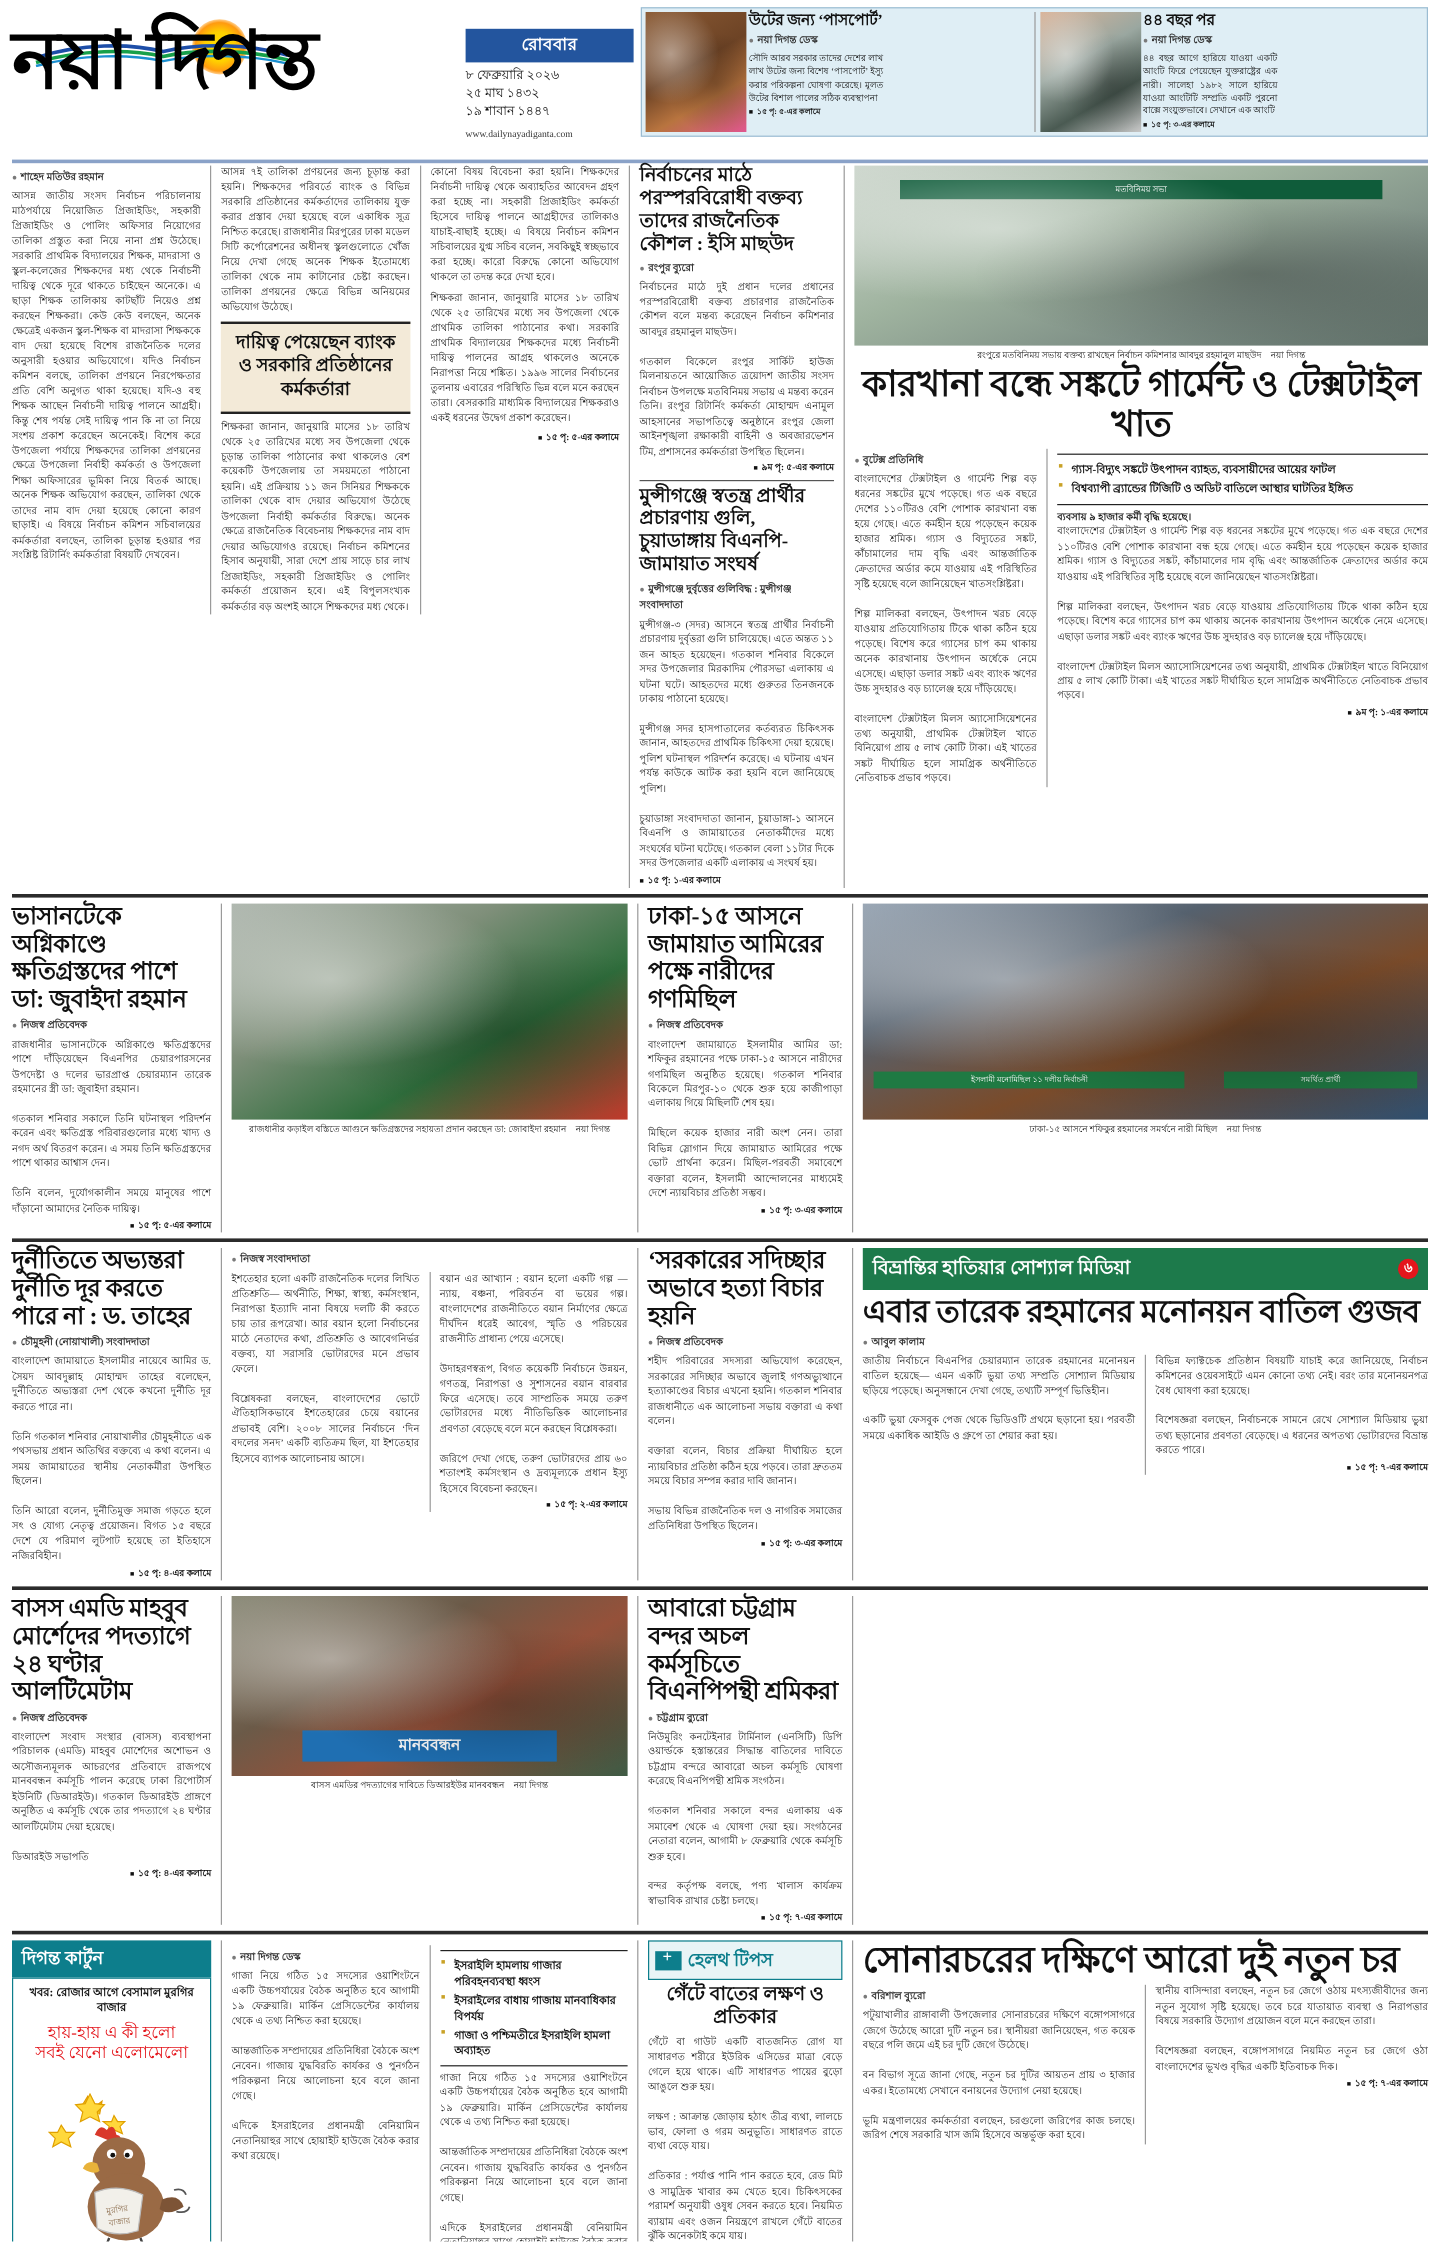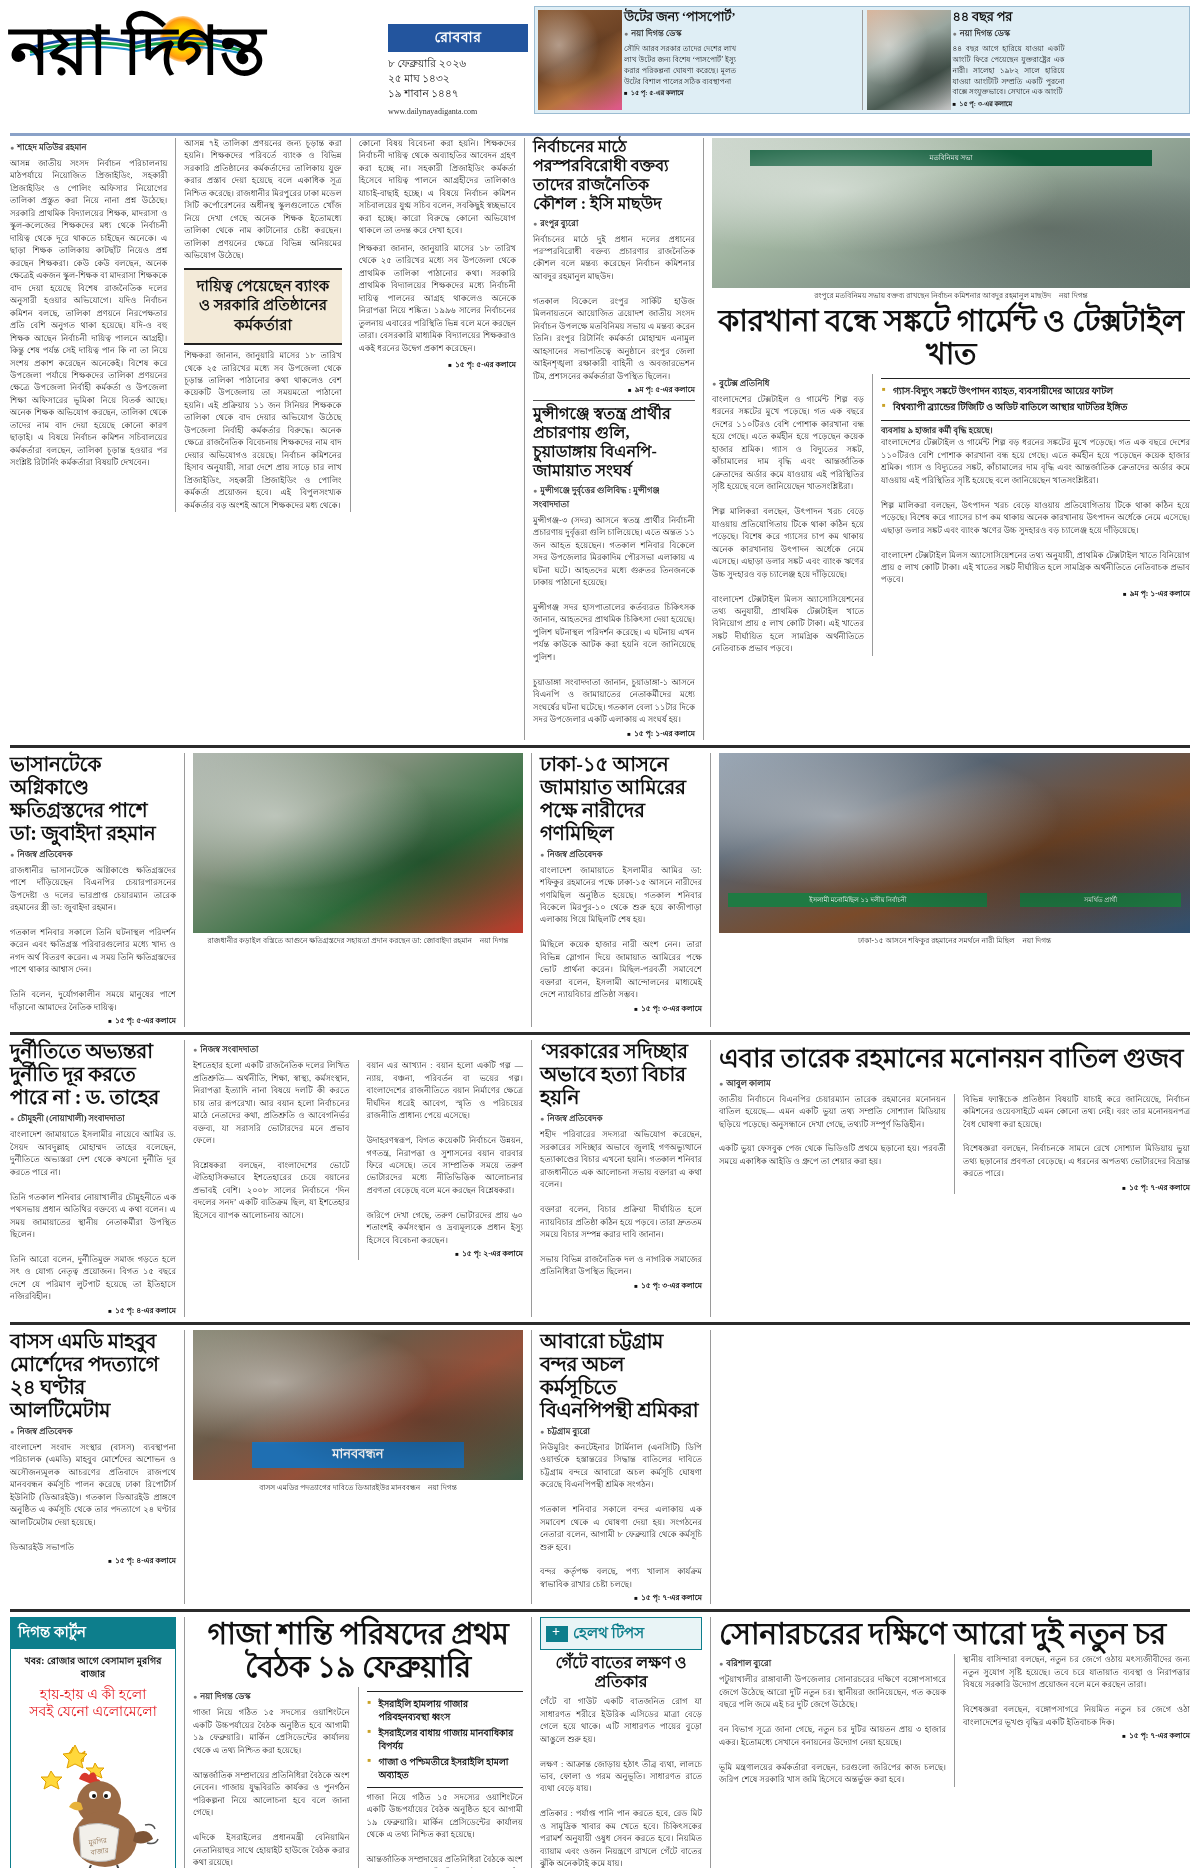--- a/index.html
+++ b/index.html
@@ -190,21 +190,21 @@
 
       <div class="hr-thin"></div>
 
       <div class="h-sm">মুন্সীগঞ্জে স্বতন্ত্র প্রার্থীর প্রচারণায় গুলি, চুয়াডাঙ্গায় বিএনপি-জামায়াত সংঘর্ষ</div>
       <div class="byline">মুন্সীগঞ্জে দুর্বৃত্তের গুলিবিদ্ধ : মুন্সীগঞ্জ সংবাদদাতা</div>
       <div class="body-text" style="white-space:pre-line">মুন্সীগঞ্জ-৩ (সদর) আসনে স্বতন্ত্র প্রার্থীর নির্বাচনী প্রচারণায় দুর্বৃত্তরা গুলি চালিয়েছে। এতে অন্তত ১১ জন আহত হয়েছেন। গতকাল শনিবার বিকেলে সদর উপজেলার মিরকাদিম পৌরসভা এলাকায় এ ঘটনা ঘটে। আহতদের মধ্যে গুরুতর তিনজনকে ঢাকায় পাঠানো হয়েছে।
 
 মুন্সীগঞ্জ সদর হাসপাতালের কর্তব্যরত চিকিৎসক জানান, আহতদের প্রাথমিক চিকিৎসা দেয়া হয়েছে। পুলিশ ঘটনাস্থল পরিদর্শন করেছে। এ ঘটনায় এখন পর্যন্ত কাউকে আটক করা হয়নি বলে জানিয়েছে পুলিশ।
 
 চুয়াডাঙ্গা সংবাদদাতা জানান, চুয়াডাঙ্গা-১ আসনে বিএনপি ও জামায়াতের নেতাকর্মীদের মধ্যে সংঘর্ষের ঘটনা ঘটেছে। গতকাল বেলা ১১টার দিকে সদর উপজেলার একটি এলাকায় এ সংঘর্ষ হয়।</div>
-      <div class="jump" style="text-align:right">১৫ পৃ: ১-এর কলামে</div>
+      <div class="jump" style="text-align:left">১৫ পৃ: ১-এর কলামে</div>
     </div>
 
     <div class="sep"></div>
 
     <div style="flex:1">
       <div class="photo" style="height:150px; position:relative;">
         <div style="position:absolute;left:8%;top:8%;width:84%;height:16px;background:#0f5c3a;color:#fff;font-size:7px;display:flex;align-items:center;justify-content:center;">মতবিনিময় সভা</div>
       </div>
       <div class="cap">
         <span>রংপুরে মতবিনিময় সভায় বক্তব্য রাখছেন নির্বাচন কমিশনার আবদুর রহমানুল মাছউদ</span>
@@ -336,20 +336,24 @@
 
 বক্তারা বলেন, বিচার প্রক্রিয়া দীর্ঘায়িত হলে ন্যায়বিচার প্রতিষ্ঠা কঠিন হয়ে পড়বে। তারা দ্রুততম সময়ে বিচার সম্পন্ন করার দাবি জানান।
 
 সভায় বিভিন্ন রাজনৈতিক দল ও নাগরিক সমাজের প্রতিনিধিরা উপস্থিত ছিলেন।</div>
       <div class="jump" style="text-align:right">১৫ পৃ: ৩-এর কলামে</div>
     </div>
 
     <div class="sep"></div>
 
     <div style="flex:1">
+      <div class="grn-band">
+        <span>বিভ্রান্তির হাতিয়ার সোশ্যাল মিডিয়া</span>
+        <span class="grn-num">৬</span>
+      </div>
       <div class="h-lg" style="margin-top:4px">এবার তারেক রহমানের মনোনয়ন বাতিল গুজব</div>
       <div class="byline">আবুল কালাম</div>
       <div style="display:flex; gap:8px;">
         <div style="flex:1">
           <div class="body-text" style="white-space:pre-line">জাতীয় নির্বাচনে বিএনপির চেয়ারম্যান তারেক রহমানের মনোনয়ন বাতিল হয়েছে— এমন একটি ভুয়া তথ্য সম্প্রতি সোশ্যাল মিডিয়ায় ছড়িয়ে পড়েছে। অনুসন্ধানে দেখা গেছে, তথ্যটি সম্পূর্ণ ভিত্তিহীন।
 
 একটি ভুয়া ফেসবুক পেজ থেকে ভিডিওটি প্রথমে ছড়ানো হয়। পরবর্তী সময়ে একাধিক আইডি ও গ্রুপে তা শেয়ার করা হয়।</div>
         </div>
         <div class="sep"></div>
         <div style="flex:1">
@@ -440,21 +444,20 @@
             <path d="M128 98 q8 -2 10 4 M130 116 q9 2 11 -4" stroke="#555" stroke-width="1.5" fill="none"></path>
             <path d="M74 138 l-4 10 l12 0 M100 138 l4 10 l-12 0" stroke="#444" stroke-width="2" fill="none"></path>
           </g>
         </svg>
       </div>
     </div>
 
     <div class="sep"></div>
 
     <div style="width:330px">
-      <div class="h-xl" style="text-align:center">গাজা শান্তি পরিষদের প্রথম বৈঠক ১৯ ফেব্রুয়ারি</div>
       <div style="display:flex; gap:8px; margin-top:4px;">
         <div style="flex:1">
           <div class="byline">নয়া দিগন্ত ডেস্ক</div>
           <div class="body-text" style="white-space:pre-line">গাজা নিয়ে গঠিত ১৫ সদস্যের ওয়াশিংটনে একটি উচ্চপর্যায়ের বৈঠক অনুষ্ঠিত হবে আগামী ১৯ ফেব্রুয়ারি। মার্কিন প্রেসিডেন্টের কার্যালয় থেকে এ তথ্য নিশ্চিত করা হয়েছে।
 
 আন্তর্জাতিক সম্প্রদায়ের প্রতিনিধিরা বৈঠকে অংশ নেবেন। গাজায় যুদ্ধবিরতি কার্যকর ও পুনর্গঠন পরিকল্পনা নিয়ে আলোচনা হবে বলে জানা গেছে।
 
 এদিকে ইসরাইলের প্রধানমন্ত্রী বেনিয়ামিন নেতানিয়াহুর সাথে হোয়াইট হাউজে বৈঠক করার কথা রয়েছে।</div>
         </div>
         <div class="sep"></div>

